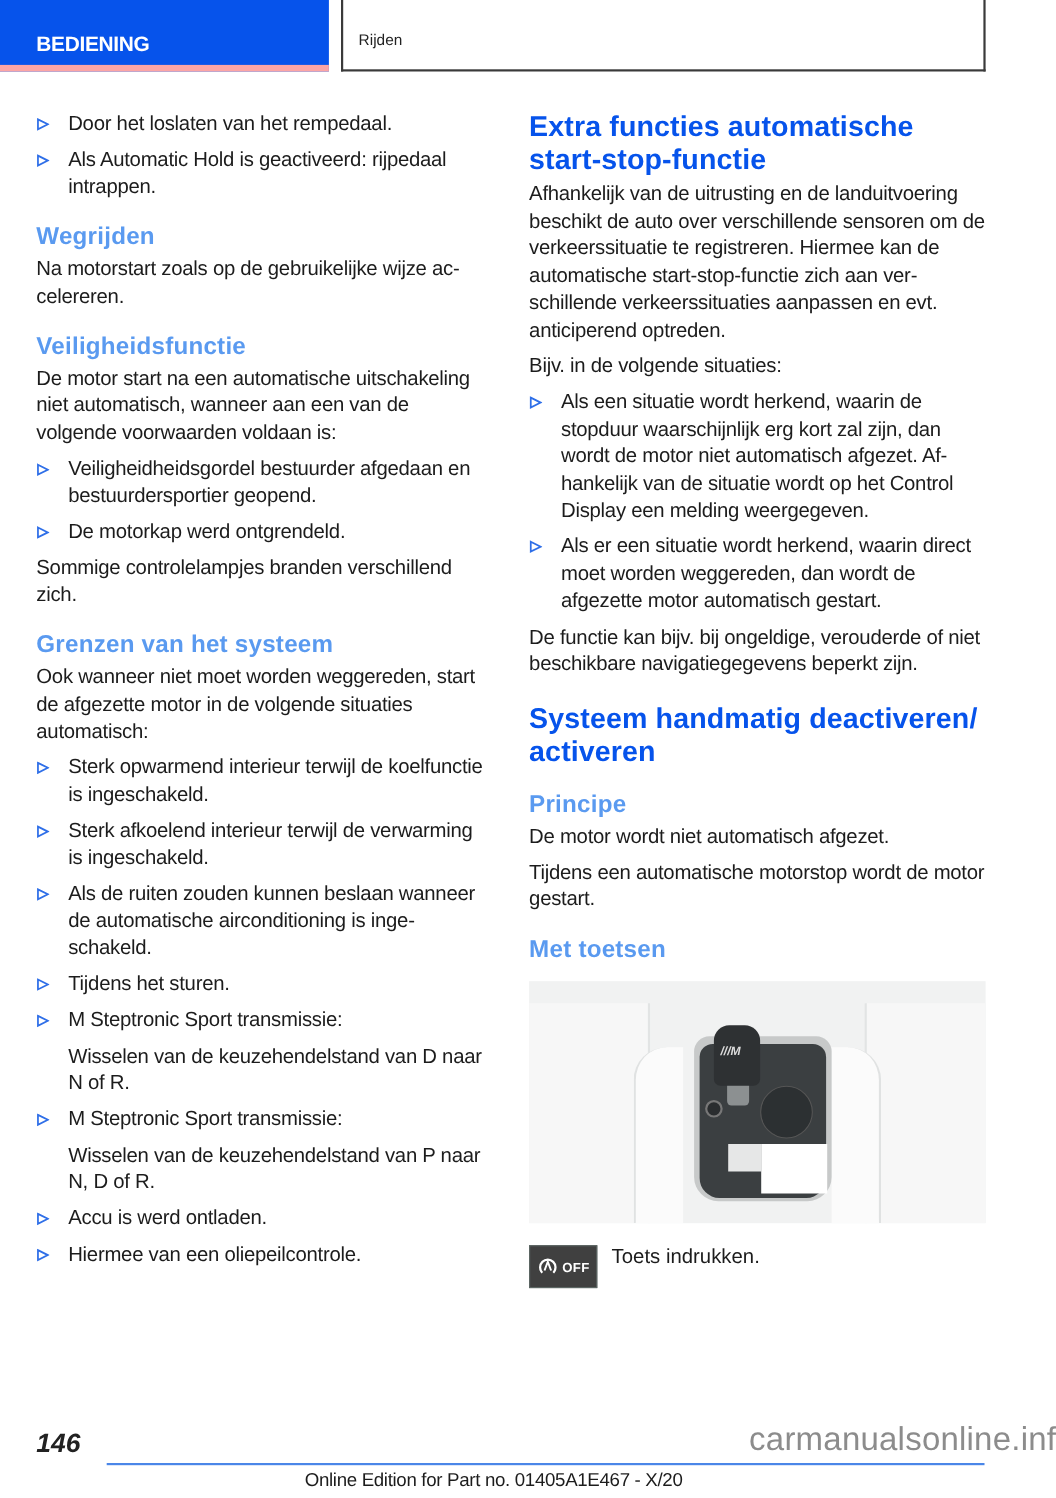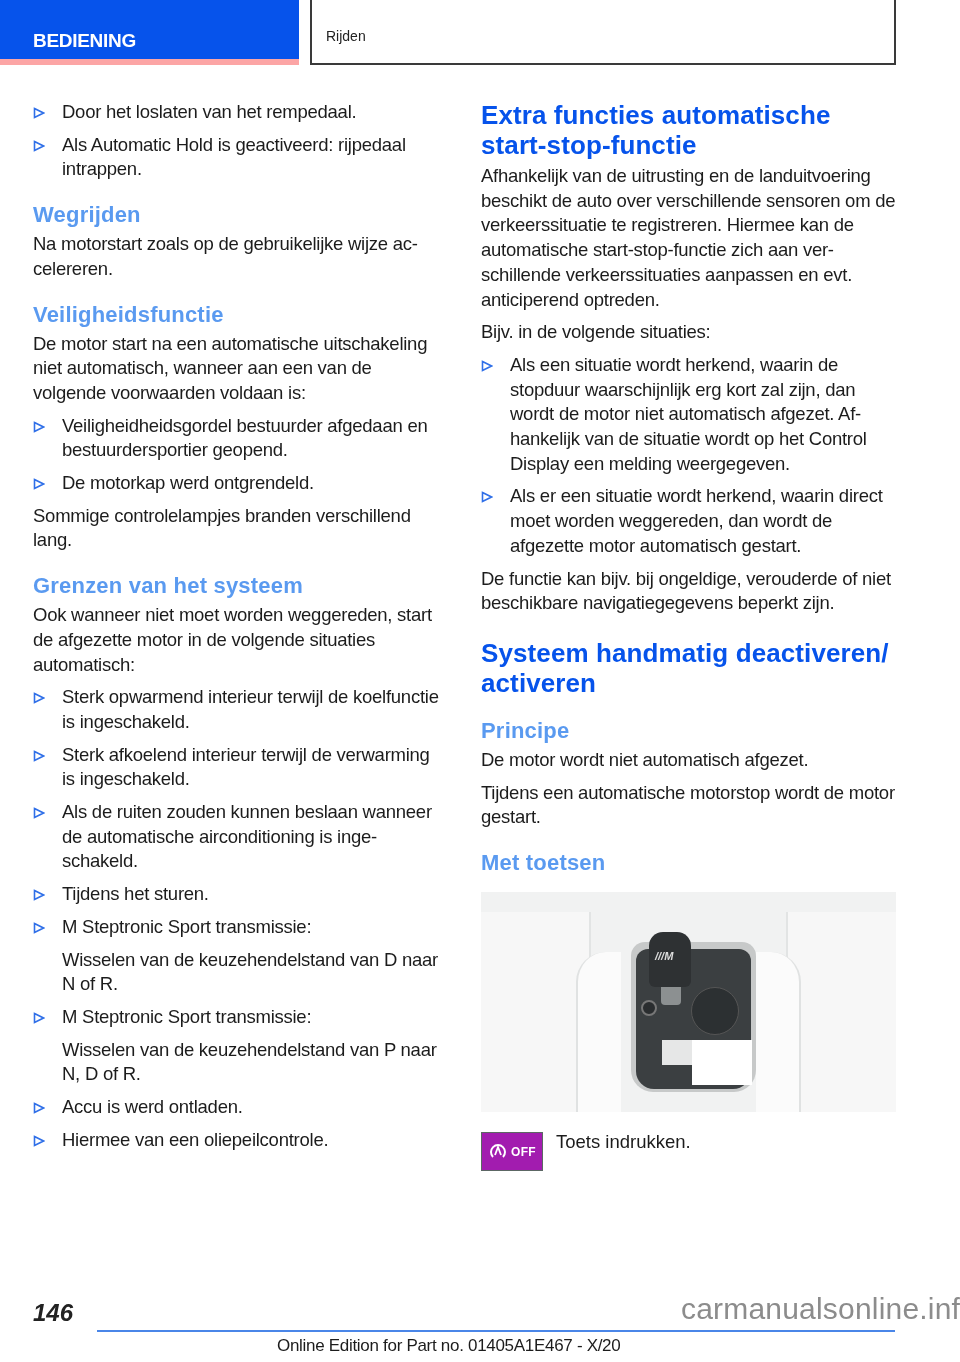--- a/index.html
+++ b/index.html
@@ -49,21 +49,21 @@
   .photo .knob { position: absolute; left: 210px; top: 95px; width: 48px; height: 48px; border-radius: 50%; background: #2c3032; border: 1px solid #555; }
   .photo .lever { position: absolute; left: 168px; top: 40px; width: 42px; height: 55px; background: #2e3133; border-radius: 14px 14px 6px 6px; }
   .photo .lever-neck { position: absolute; left: 180px; top: 88px; width: 20px; height: 25px; background: #8c9091; border-radius: 4px; }
   .photo .mlogo { position: absolute; left: 174px; top: 58px; color: #ddd; font-size: 11px; font-style: italic; font-weight: bold; }
   .photo .pad1 { position: absolute; left: 181px; top: 148px; width: 30px; height: 25px; background: #e6e7e7; }
   .photo .pad2 { position: absolute; left: 211px; top: 148px; width: 60px; height: 45px; background: #ffffff; }
   .photo .startbtn { position: absolute; left: 160px; top: 108px; width: 16px; height: 16px; border-radius: 50%; background: #2a2d2f; border: 2px solid #777; }
 
   .instr { position: relative; margin-top: 20px; height: 40px; }
   .instr .key {
-    position: absolute; left: 0; top: 0; width: 62px; height: 39px; background: #a21caf;
+    position: absolute; left: 0; top: 0; width: 62px; height: 39px; background: #404040;
     border: 1px solid #5c6764; display: flex; align-items: center; justify-content: center;
   }
   .instr .key-label { color: #fff; font-weight: bold; font-size: 12px; margin-left: 3px; letter-spacing: 0.3px; }
   .instr .instr-text { position: absolute; left: 75px; top: -2px; font-size: 18.5px; line-height: 24.7px; color: #1c1c1c; }
 
   
   .page-num { position: absolute; left: 33px; top: 1299px; font-size: 24px; font-weight: bold; color: #222; font-style: italic; }
   .footer-rule { position: absolute; left: 97px; top: 1330px; width: 798px; height: 2px; background: #4a86e8; }
   .footer-text { position: absolute; left: 277px; top: 1336px; font-size: 17px; color: #1c1c1c; white-space: nowrap; letter-spacing: -0.3px; }
   .watermark { position: absolute; left: 681px; top: 1292px; font-size: 30px; color: #8c8c8c; white-space: nowrap; letter-spacing: 0.2px; }
@@ -106,21 +106,21 @@
         </svg>
       <span>Veiligheidheidsgordel bestuurder afgedaan en bestuurdersportier geopend.</span>
     </li>
     <li>
       <svg class="tri" viewBox="0 0 12 12">
           <path d="M1.5 1.5 L10.5 6 L1.5 10.5 Z" fill="none" stroke="#2f6fe8" stroke-width="1.6"></path>
         </svg>
       <span>De motorkap werd ontgrendeld.</span>
     </li>
   </ul>
-  <p class="txt">Sommige controlelampjes branden verschillend lang.</p>
+  <p class="txt">Sommige controlelampjes branden verschillend zich.</p>
 
   <h3 class="sub-h">Grenzen van het systeem</h3>
   <p class="txt">Ook wanneer niet moet worden weggereden, start de afgezette motor in de volgende situaties automatisch:</p>
   <ul class="bl">
     <li>
       <svg class="tri" viewBox="0 0 12 12">
           <path d="M1.5 1.5 L10.5 6 L1.5 10.5 Z" fill="none" stroke="#2f6fe8" stroke-width="1.6"></path>
         </svg>
       <span>Sterk opwarmend interieur terwijl de koel­functie is ingeschakeld.</span>
     </li>

